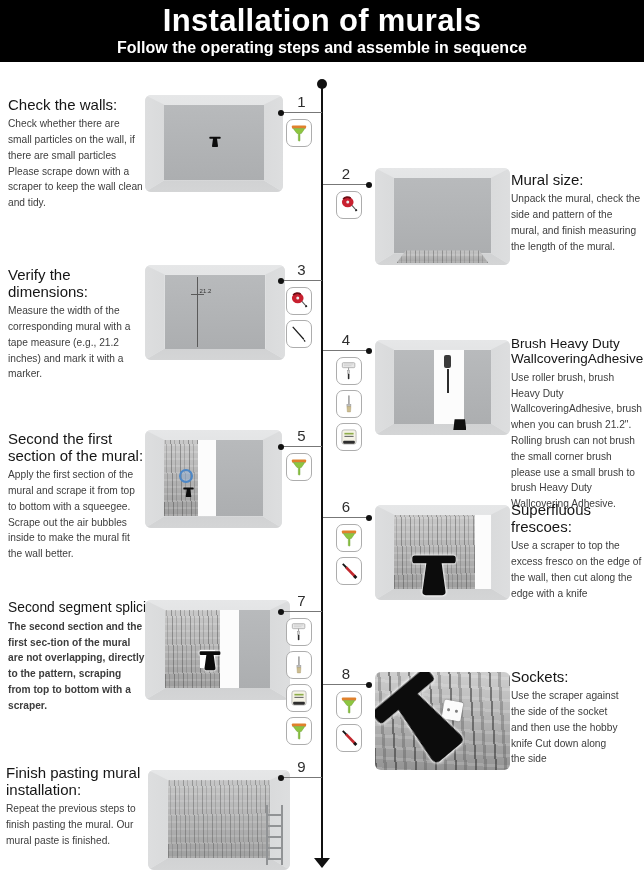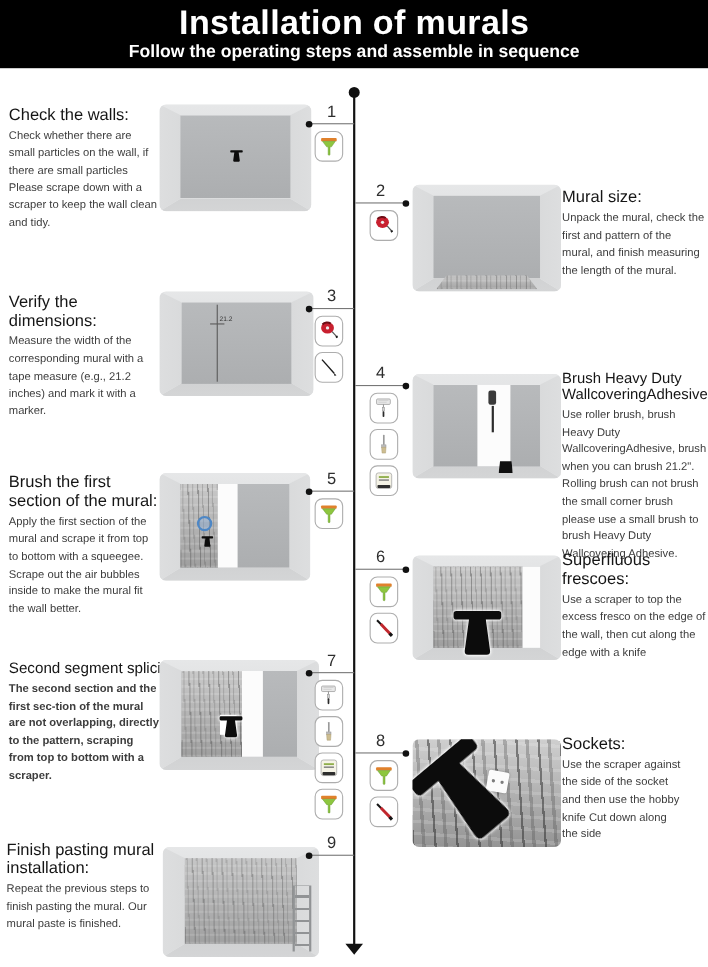--- a/index.html
+++ b/index.html
@@ -199,21 +199,21 @@
     <div class="room" style="left:375px; top:168px; width:135px; height:97px;">
       <div class="rm-s rm-ceil"></div>
         <div class="rm-s rm-floor"></div>
       <div class="rm-s rm-lw"></div>
         <div class="rm-s rm-rw"></div>
       <div class="rm-back"></div>
       <div class="rug mural-tex"></div>
     </div>
     <div class="txt" style="left:511px; top:171px; width:130px;">
       <div class="t">Mural size:</div>
-      <div class="b">Unpack the mural, check the first and pattern of the mural, and finish measuring the length of the mural.</div>
+      <div class="b">Unpack the mural, check the side and pattern of the mural, and finish measuring the length of the mural.</div>
     </div>
   </section>
 
   <section>
     <div class="txt" style="left:8px; top:266px; width:140px;">
       <div class="t">Verify the dimensions:</div>
       <div class="b">Measure the width of the corresponding mural with a tape measure (e.g., 21.2 inches) and mark it with a marker.</div>
     </div>
     <div class="room" style="left:145px; top:265px; width:140px; height:95px;">
       <div class="rm-s rm-ceil"></div>
@@ -277,21 +277,21 @@
       <div class="o-bucket" style="left:58%; bottom:5%;"></div>
     </div>
     <div class="txt" style="left:511px; top:336px; width:132px;">
       <div class="t t-sm">Brush Heavy Duty WallcoveringAdhesive:</div>
       <div class="b">Use roller brush, brush Heavy Duty WallcoveringAdhesive, brush when you can brush 21.2". Rolling brush can not brush the small corner brush please use a small brush to brush Heavy Duty Wallcovering Adhesive.</div>
     </div>
   </section>
 
   <section>
     <div class="txt" style="left:8px; top:430px; width:138px;">
-      <div class="t">Brush the first section of the mural:</div>
+      <div class="t">Second the first section of the mural:</div>
       <div class="b">Apply the first section of the mural and scrape it from top to bottom with a squeegee. Scrape out the air bubbles inside to make the mural fit the wall better.</div>
     </div>
     <div class="room" style="left:145px; top:430px; width:137px; height:98px;">
       <div class="rm-s rm-ceil"></div>
         <div class="rm-s rm-floor"></div>
       <div class="rm-s rm-lw"></div>
         <div class="rm-s rm-rw"></div>
       <div class="rm-back"></div>
       <div class="panel mural-tex" style="left:14%; width:25%;"></div>
       <div class="strip-white" style="left:39%; width:13%;"></div>

